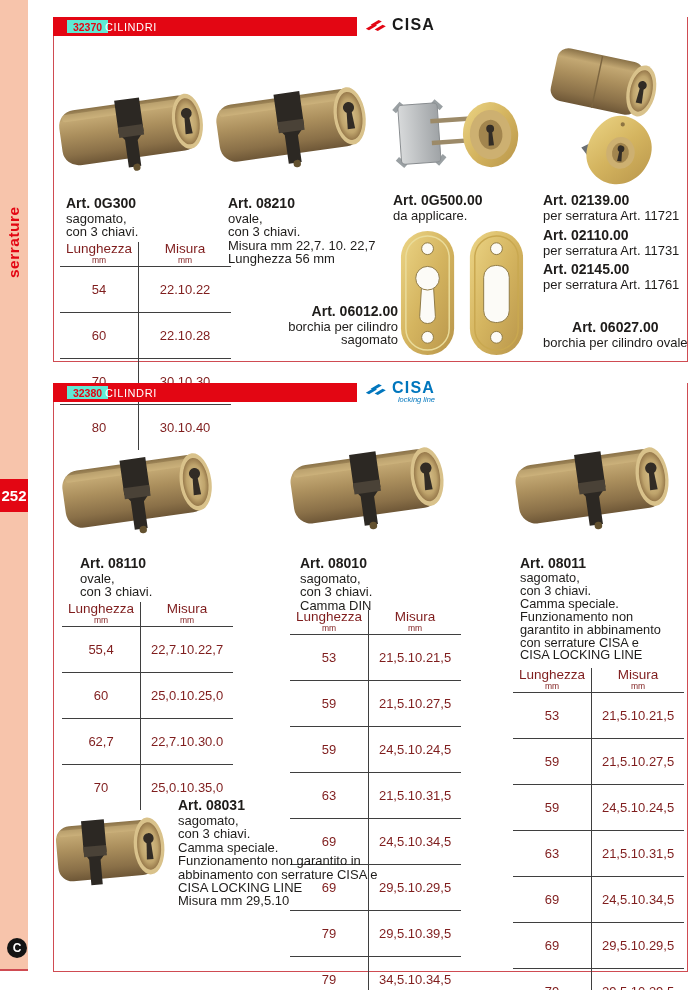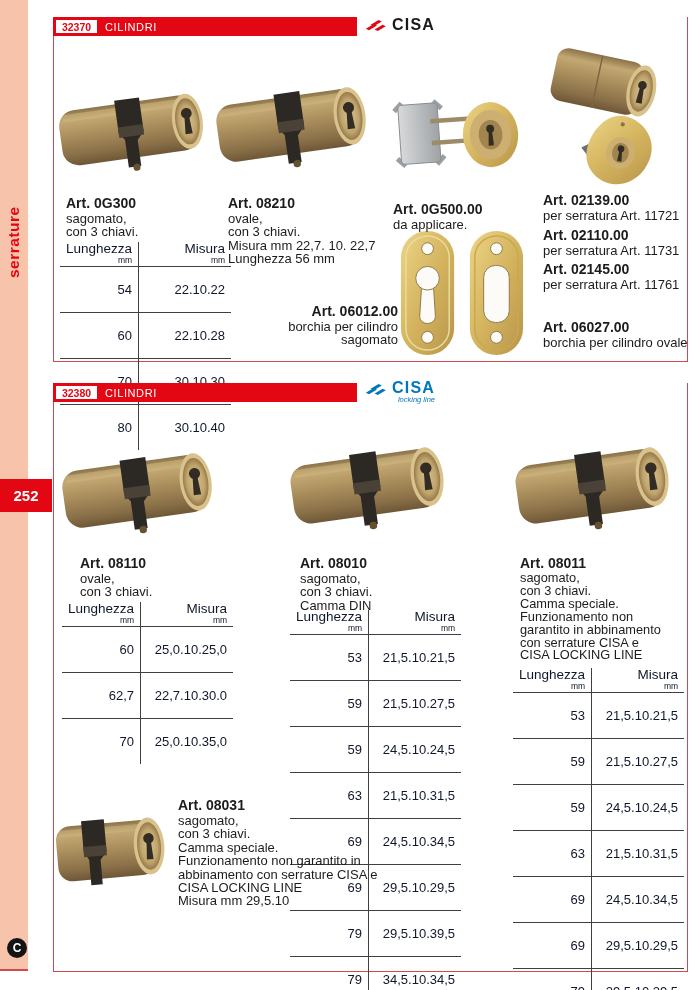--- a/index.html
+++ b/index.html
@@ -7,36 +7,36 @@
   .page { position:relative; width:700px; height:990px; background:#ffffff;
           font-family:"Liberation Sans", sans-serif; color:#1e1c1a; overflow:hidden; margin:0 auto; }
 
   
   .sidebar { position:absolute; left:0; top:0; width:28px; height:969px; background:#f7c4ab;
              border-bottom:2px solid #cf4b52; }
   .sidebar-label { position:absolute; left:0; top:192px; width:28px; height:100px;
                    display:flex; align-items:center; justify-content:center;
                    writing-mode:vertical-rl; transform:rotate(180deg);
                    color:#e30613; font-weight:bold; font-size:15.5px; letter-spacing:0.5px; }
-  .page-num { position:absolute; left:0; top:479px; width:52px; height:33px; background:#e30613;
+  .page-num { position:absolute; left:0; top:479px; width:28px; height:33px; background:#e30613;
               color:#fff; font-weight:bold; font-size:15px;
               display:flex; align-items:center; justify-content:center; z-index:3; }
   .corner-logo { position:absolute; left:7px; top:938px; width:20px; height:20px; border-radius:50%;
                  background:#141414; color:#fff; font-weight:bold; font-size:12px;
                  display:flex; align-items:center; justify-content:center; }
 
   
   .box { position:absolute; border:1.5px solid #cf4b52; border-top:none; background:transparent; }
   #box1 { left:53px; top:17px;  width:633px; height:344px; }
   #box2 { left:53px; top:383px; width:633px; height:588px; }
 
   .hbar { position:absolute; height:19px; background:#e30613; z-index:2; }
   #hbar1 { left:53px; top:17px;  width:304px; }
   #hbar2 { left:53px; top:383px; width:304px; }
-  .code-chip { position:absolute; left:2px; top:2px; width:43px; height:15px; background:#ffffff;
+  .code-chip { position:absolute; left:13px; top:2px; width:43px; height:15px; background:#5eead4;
                border:1.5px solid #e30613; box-sizing:border-box; color:#e30613;
                font-size:10.5px; font-weight:bold; display:flex; align-items:center; justify-content:center; }
   .hbar-title { position:absolute; left:52px; top:0; height:100%; display:flex; align-items:center;
                 color:#fff; font-weight:normal; font-size:11px; letter-spacing:0.6px; }
 
   
   .brand { position:absolute; display:flex; align-items:flex-start; gap:3px; z-index:2; }
   #brand1 { left:365px; top:16px; color:#e30613; }
   #brand1 .cisa-text { font-size:16px; font-weight:bold; letter-spacing:1.2px; color:#1a1a1a; line-height:17px; }
   #brand2 { left:365px; top:380px; color:#0076bd; }
@@ -45,41 +45,41 @@
   #brand2 .brand-sub { font-size:7.5px; font-style:italic; color:#0076bd; margin-top:0px; }
   .diamonds { margin-top:2px; }
 
   
   .tb { position:absolute; font-size:13px; line-height:13.4px; z-index:2; }
   .tb .art { font-size:14px; font-weight:bold; line-height:18px; }
   .tb.tight { font-size:12.8px; line-height:12.9px; }
   .tb.right { text-align:right; }
 
   
-  .spec { position:absolute; border-collapse:collapse; text-align:right; z-index:2;
-          font-size:13px; color:#0f172a; }
+  .spec { position:absolute; border-collapse:collapse; text-align:center; z-index:2;
+          font-size:13px; color:#7f1d1d; }
   .spec th { font-weight:normal; padding:0 6px 1px 6px; vertical-align:top; }
   .spec th .cn { display:block; font-size:13.5px; line-height:14px; }
   .spec th .cu { display:block; font-size:8.5px; line-height:9px; }
   .spec th:first-child, .spec td:first-child { border-right:1.2px solid #3f3f3f; }
   .spec td { border-top:1.2px solid #3f3f3f; padding:15px 6px; }
   .spec .w1 { min-width:62px; } .spec .w2 { min-width:80px; }
   #tbl0g300 { left:60px;  top:242px; }
   #tbl08110 { left:62px;  top:602px; }
   #tbl08010 { left:290px; top:610px; }
   #tbl08011 { left:513px; top:668px; }
 
   #t0g300 { left:66px;  top:194px; }
   #t08210 { left:228px; top:194px; }
   #t06012 { left:240px; top:302px; width:158px; }
-  #t0g500 { left:393px; top:191px;margin-top:9px; }
+  #t0g500 { left:393px; top:191px; }
   #t02139 { left:543px; top:191px; }
   #t02110 { left:543px; top:226px; }
   #t02145 { left:543px; top:260px; }
-  #t06027 { left:543px; top:318px; }
+  #t06027 { left:543px; top:318px;text-align:center; }
   #t08110 { left:80px;  top:554px; }
   #t08010 { left:300px; top:554px; }
   #t08011 { left:520px; top:554px; }
   #t08031 { left:178px; top:796px; }
 
   
   .photo { position:absolute; z-index:1; }
   #ph-0g300 { left:55px;  top:66px;  width:152px; height:130px; }
   #ph-08210 { left:212px; top:64px;  width:158px; height:124px; }
   #ph-0g500 { left:388px; top:76px;  width:138px; height:118px; }
@@ -362,20 +362,24 @@
         <span class="cu">mm</span>
           </th>
       <th class="w2">
         <span class="cn">Misura</span>
         <span class="cu">mm</span>
           </th>
     </tr>
       </thead>
     <tbody>
         <tr>
+          <td>55,4</td>
+          <td>22,7.10.22,7</td>
+        </tr>
+        <tr>
           <td>60</td>
           <td>25,0.10.25,0</td>
         </tr>
         <tr>
           <td>62,7</td>
           <td>22,7.10.30.0</td>
         </tr>
         <tr>
           <td>70</td>
           <td>25,0.10.35,0</td>

